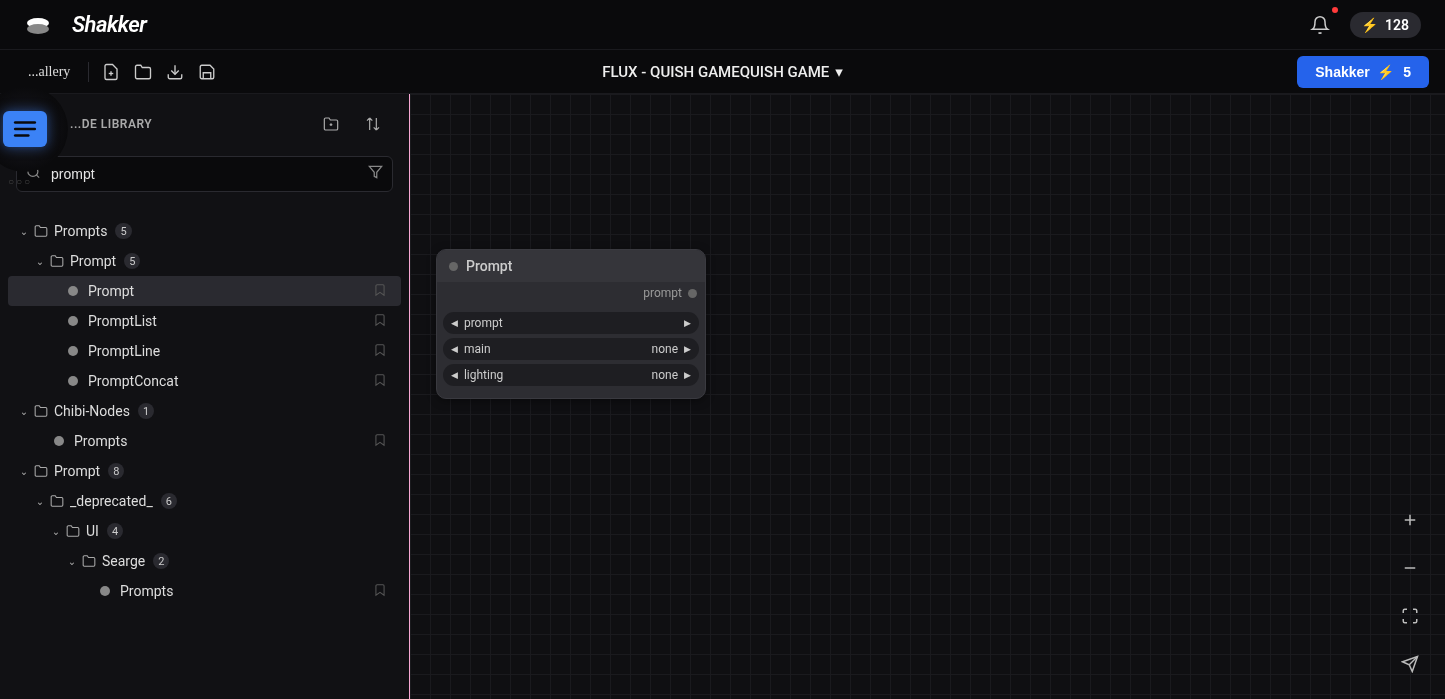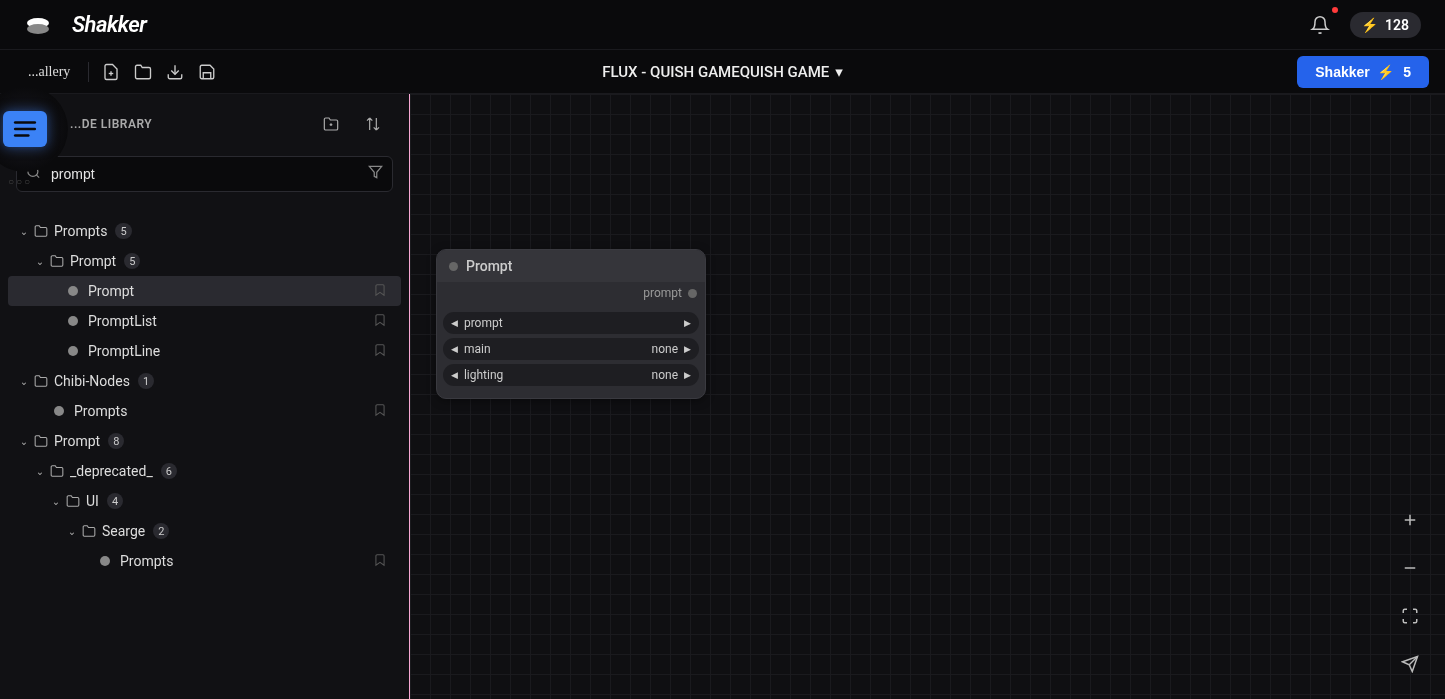--- a/index.html
+++ b/index.html
@@ -496,20 +496,27 @@
               <path d="M19 21l-7-5-7 5V5a2 2 0 0 1 2-2h10a2 2 0 0 1 2 2z"></path>
             </svg></span>
       </div>
       <div class="tree-row" style="padding-left:60px">
         <span class="node-dot"></span>
         <span>PromptLine</span>
         <span class="bookmark-ico"><svg width="14" height="14" viewBox="0 0 24 24" fill="none" stroke="#555" stroke-width="1.8">
               <path d="M19 21l-7-5-7 5V5a2 2 0 0 1 2-2h10a2 2 0 0 1 2 2z"></path>
             </svg></span>
       </div>
+      <div class="tree-row" style="padding-left:60px">
+        <span class="node-dot"></span>
+        <span>PromptConcat</span>
+        <span class="bookmark-ico"><svg width="14" height="14" viewBox="0 0 24 24" fill="none" stroke="#555" stroke-width="1.8">
+              <path d="M19 21l-7-5-7 5V5a2 2 0 0 1 2-2h10a2 2 0 0 1 2 2z"></path>
+            </svg></span>
+      </div>
 
       <div class="tree-row" style="padding-left:8px">
         <span class="chevron">⌄</span>
         <span class="folder-ico">
             <svg width="14" height="14" viewBox="0 0 24 24" fill="none" stroke="#aaa" stroke-width="1.8">
               <path d="M22 19a2 2 0 0 1-2 2H4a2 2 0 0 1-2-2V5a2 2 0 0 1 2-2h5l2 3h9a2 2 0 0 1 2 2z"></path>
             </svg>
           </span>
         <span>Chibi-Nodes</span>
         <span class="count-badge">1</span>

